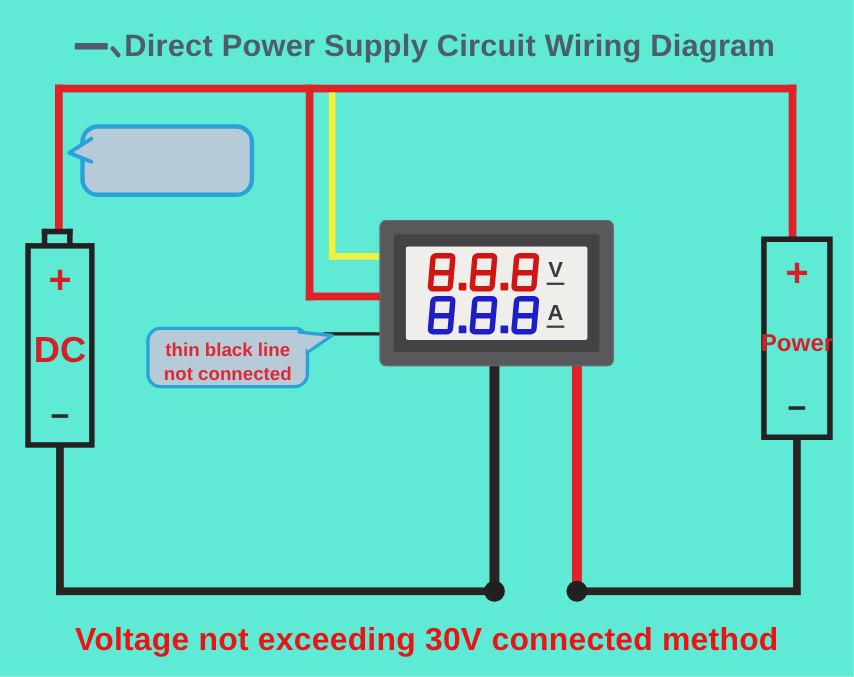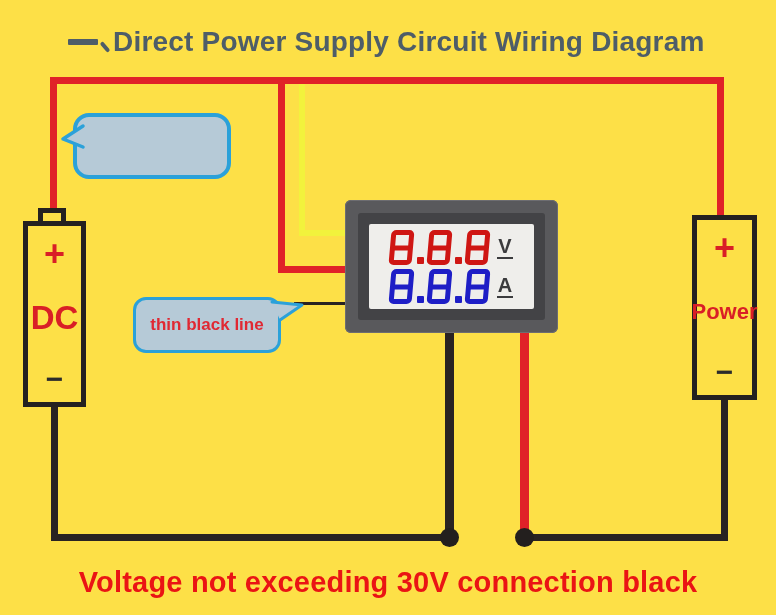--- a/index.html
+++ b/index.html
@@ -1,19 +1,19 @@
 <!DOCTYPE html>
 <html><head>
 <meta charset="utf-8">
 <style>
   html,body{margin:0;padding:0;}
   .canvas{
     position:relative;
     width:776px;height:615px;
-    background:#fde047;
+    background:#5eead4;
     overflow:hidden;
     font-family:"Liberation Sans", sans-serif;
   }
   
   .title{
     position:absolute;left:68px;top:26px;
     display:flex;align-items:center;
     color:#4e5d68;font-weight:700;font-size:28px;letter-spacing:.2px;
     white-space:nowrap;
   }
@@ -53,21 +53,21 @@
   .dp{display:inline-block;width:7px;height:7px;background:currentColor;border-radius:1px;margin-bottom:1px;}
   .unit{font-size:20px;font-weight:700;color:#3b3b3d;border-bottom:2px solid #3b3b3d;line-height:1.05;padding:0 1px;}
   
   .bubble{position:absolute;border:4px solid #2ba1d9;border-radius:16px;background:#b6cad7;
     display:flex;flex-direction:column;align-items:center;justify-content:center;box-sizing:border-box;}
   .bubble svg{position:absolute;overflow:visible;}
   .ps-bubble{left:73px;top:113px;width:158px;height:66px;}
   .ps-l1{color:#d6202c;font-weight:700;font-size:21px;line-height:1.1;}
   .ps-l2{color:#e22built;}
   .ps-l2{color:#e02228;font-size:26px;line-height:1.05;}
-  .note-bubble{left:133px;top:297px;width:148px;height:56px;border-width:3px;border-radius:13px;}
+  .note-bubble{left:133px;top:297px;width:148px;height:56px;border-width:3px;border-radius:13px;justify-content:flex-end;}
   .note-line{color:#e02833;font-size:17px;font-weight:600;line-height:1.25;}
   
   .caption{position:absolute;left:0;top:566px;width:100%;text-align:center;
     color:#ea1414;font-size:29px;font-weight:700;letter-spacing:.2px;}
 </style>
 </head>
 <body>
 
 <div class="canvas">
 
@@ -141,17 +141,18 @@
     <svg style="left:-18px;top:6px;" width="26" height="28">
       <path d="M24,3 L4,16 L24,24" fill="#b6cad7" stroke="#2ba1d9" stroke-width="3.5" stroke-linejoin="round" stroke-linecap="round"></path>
     </svg>
   </div>
 
   <div class="bubble note-bubble">
     <svg style="right:-26px;top:-4px;" width="36" height="28">
       <path d="M4,6 L34,9 L12,24" fill="#b6cad7" stroke="#2ba1d9" stroke-width="3" stroke-linejoin="round" stroke-linecap="round"></path>
     </svg>
     <span class="note-line">thin black line</span>
+    <span class="note-line">not connected</span>
   </div>
 
-  <div class="caption">Voltage not exceeding 30V connection black</div>
+  <div class="caption">Voltage not exceeding 30V connected method</div>
 
 </div>
 
 </body></html>

